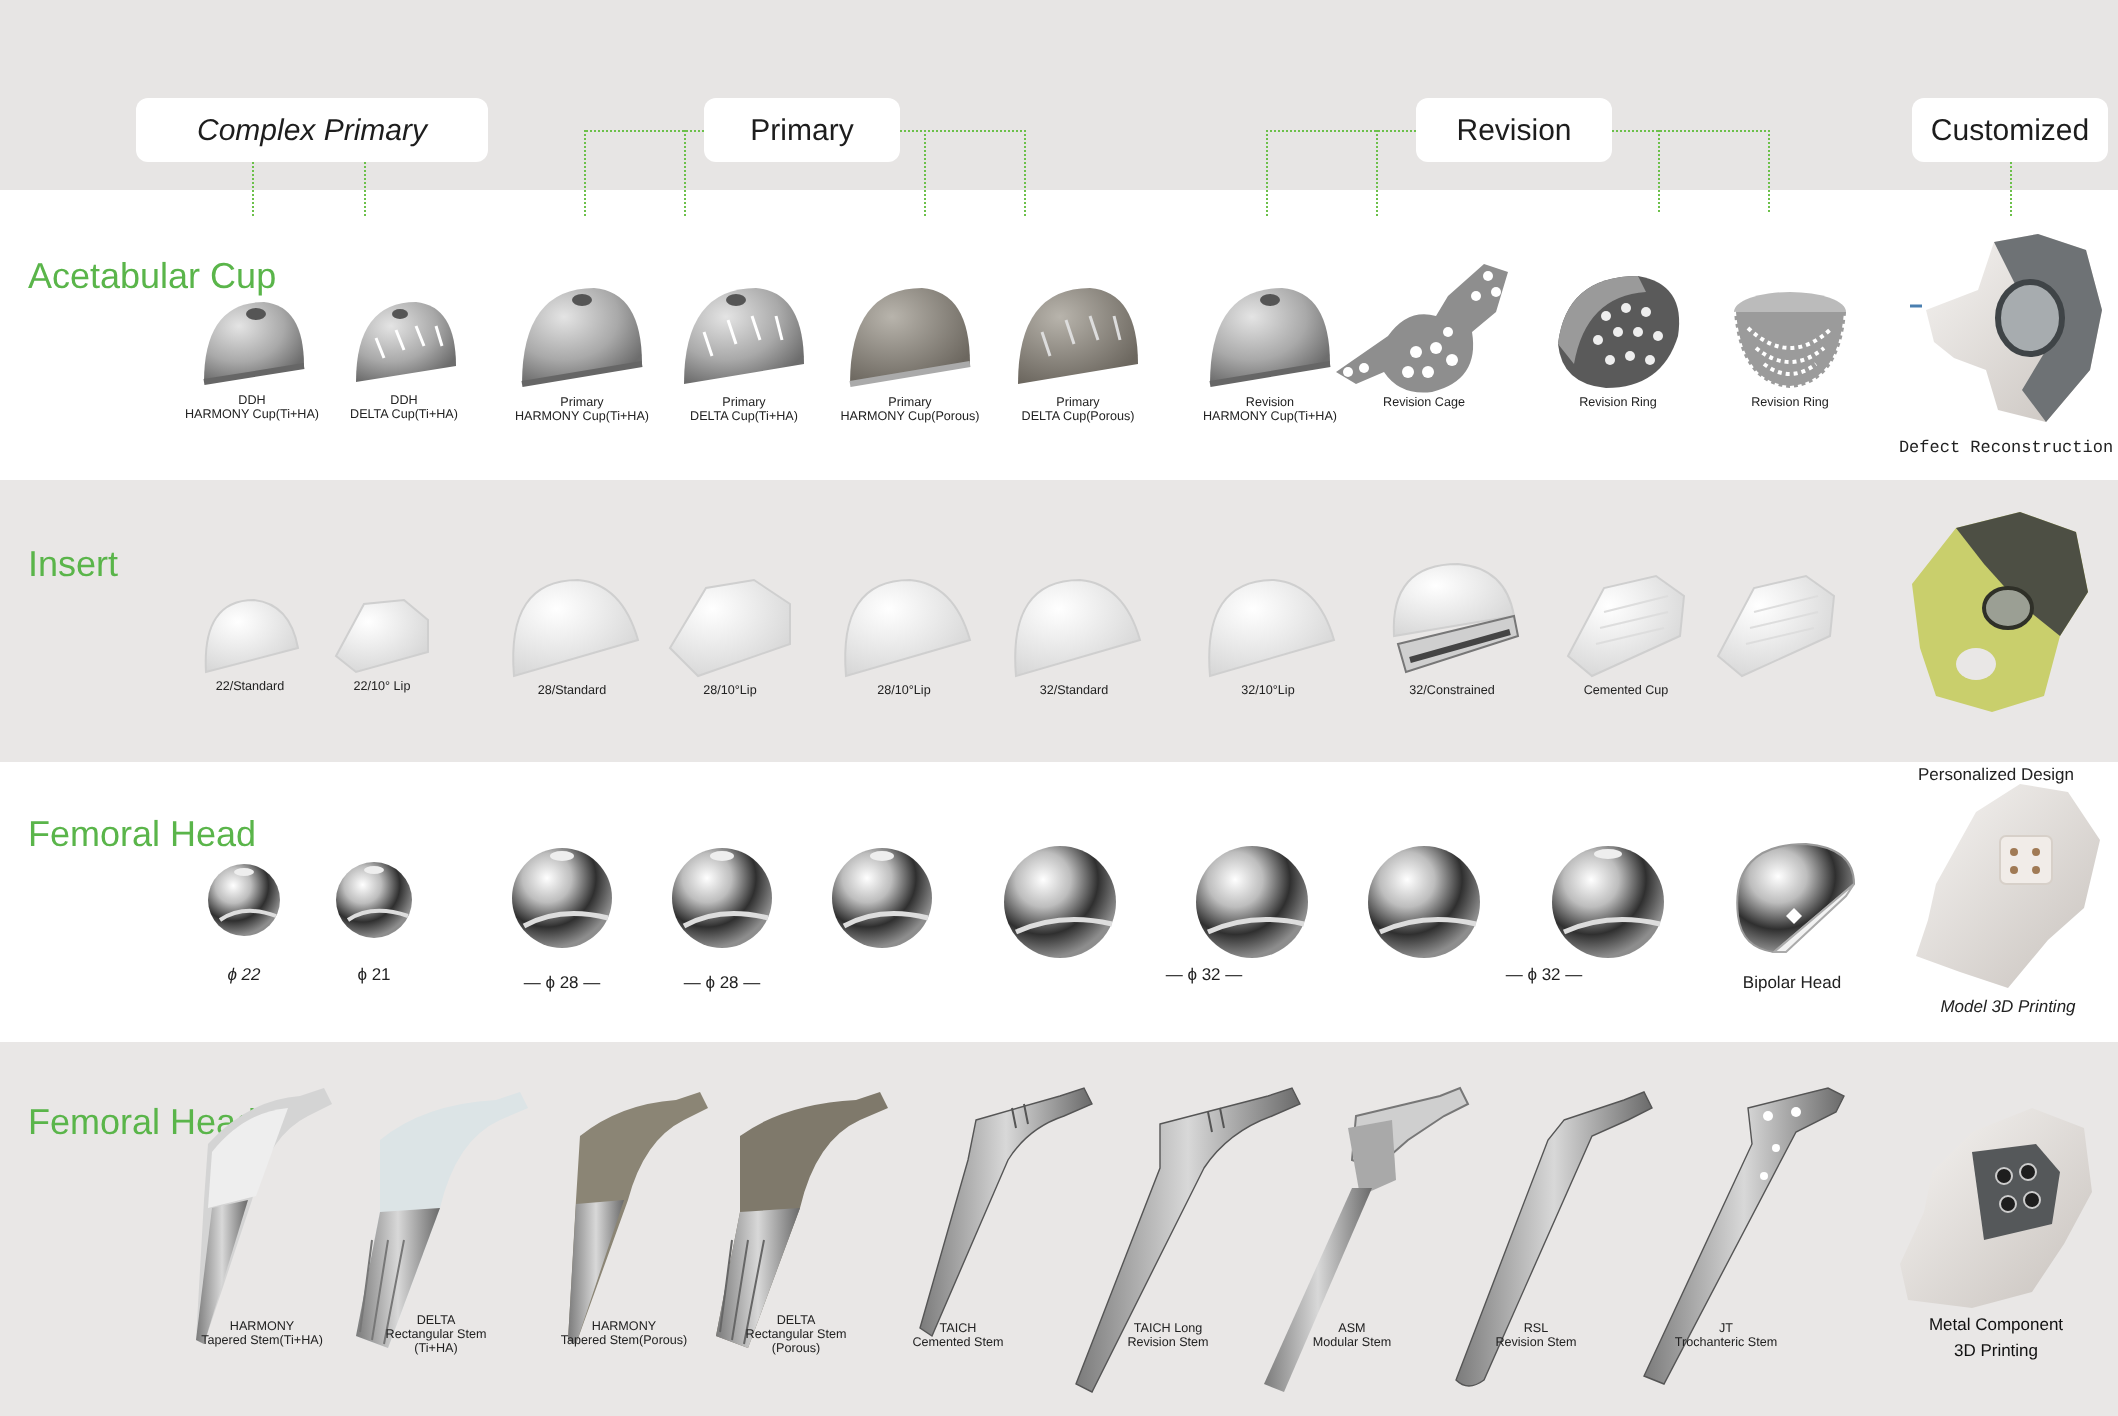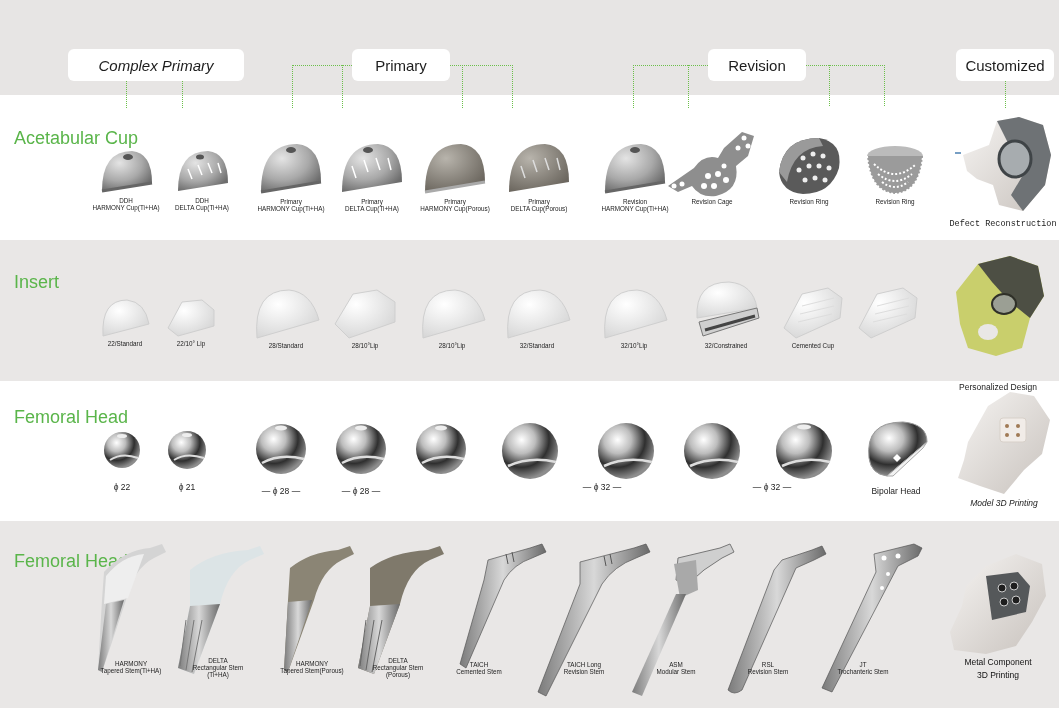--- a/index.html
+++ b/index.html
@@ -297,21 +297,21 @@
 </div>
 
 <div class="sec-title" style="top:407px;">Femoral Head</div>
 
 <div class="item" style="left:100px;top:430px;width:44px;">
   <svg width="40" height="40">
       <circle cx="20" cy="20" r="18" fill="url(#gBall)"></circle>
       <ellipse cx="20" cy="6" rx="5" ry="2" fill="#eee"></ellipse>
       <path d="M8 30 Q20 22 36 28" stroke="#ddd" stroke-width="2" fill="none"></path>
     </svg>
-  <div class="lbl-md" style="margin-top:12px;">ϕ 22</div>
+  <div class="lbl-md" style="margin-top:12px;font-style:italic;">ϕ 22</div>
 </div>
 <div class="item" style="left:164px;top:430px;width:46px;">
   <svg width="42" height="40">
       <circle cx="21" cy="20" r="19" fill="url(#gBall)"></circle>
       <ellipse cx="21" cy="5" rx="5" ry="2" fill="#eee"></ellipse>
       <path d="M8 30 Q20 22 38 28" stroke="#ddd" stroke-width="2" fill="none"></path>
     </svg>
   <div class="lbl-md" style="margin-top:12px;">ϕ 21</div>
 </div>
 <div class="item" style="left:248px;top:423px;width:66px;">

